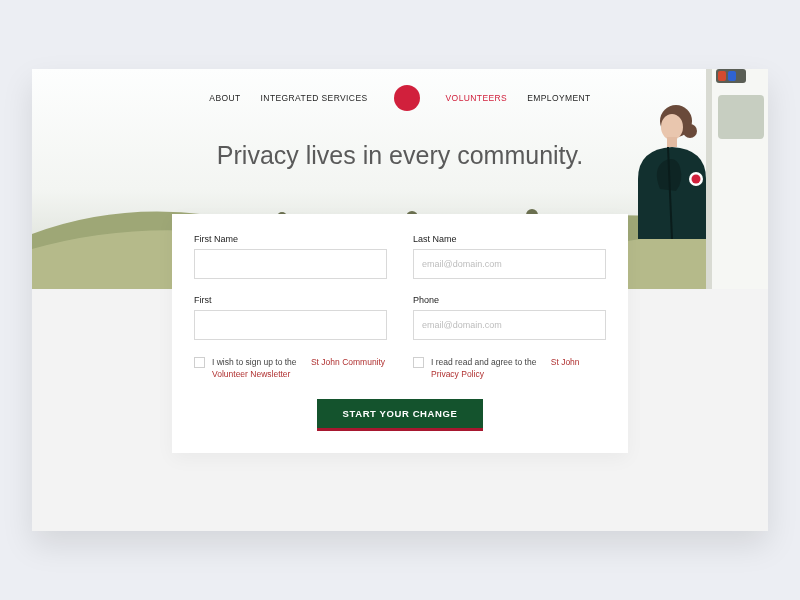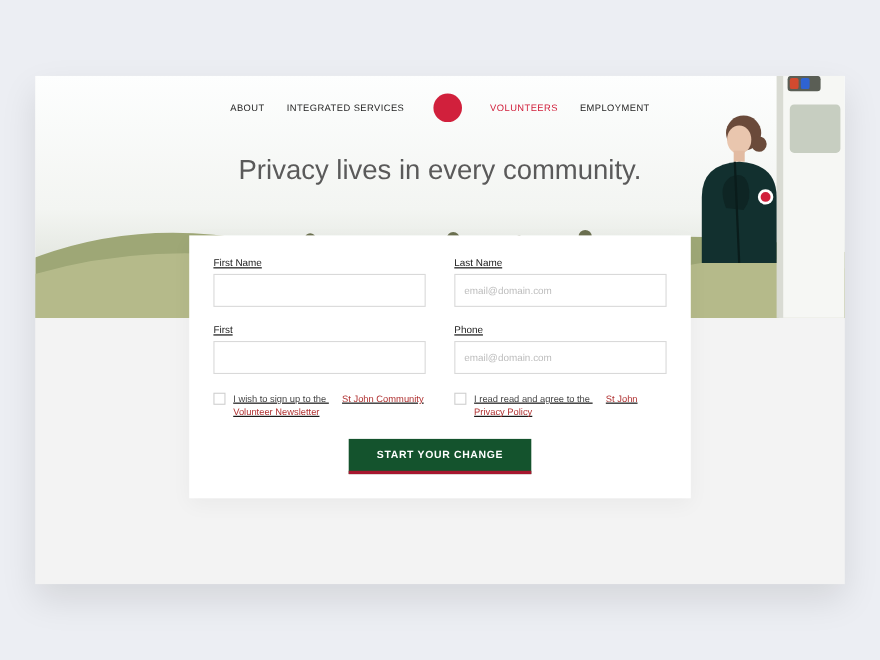--- a/index.html
+++ b/index.html
@@ -70,21 +70,20 @@
   .card {
     position: absolute;
     left: 50%;
     top: 145px;
     transform: translateX(-50%);
     width: 456px;
     background: #ffffff;
     padding: 20px 22px 22px 22px;
     z-index: 5;
     box-shadow: 0 6px 18px rgba(0,0,0,0.04);
-    text-decoration: underline;
   }
   .row {
     display: flex;
     gap: 26px;
     margin-bottom: 16px;
   }
   .field { flex: 1; }
   .field label {
     display: block;
     font-size: 9px;

